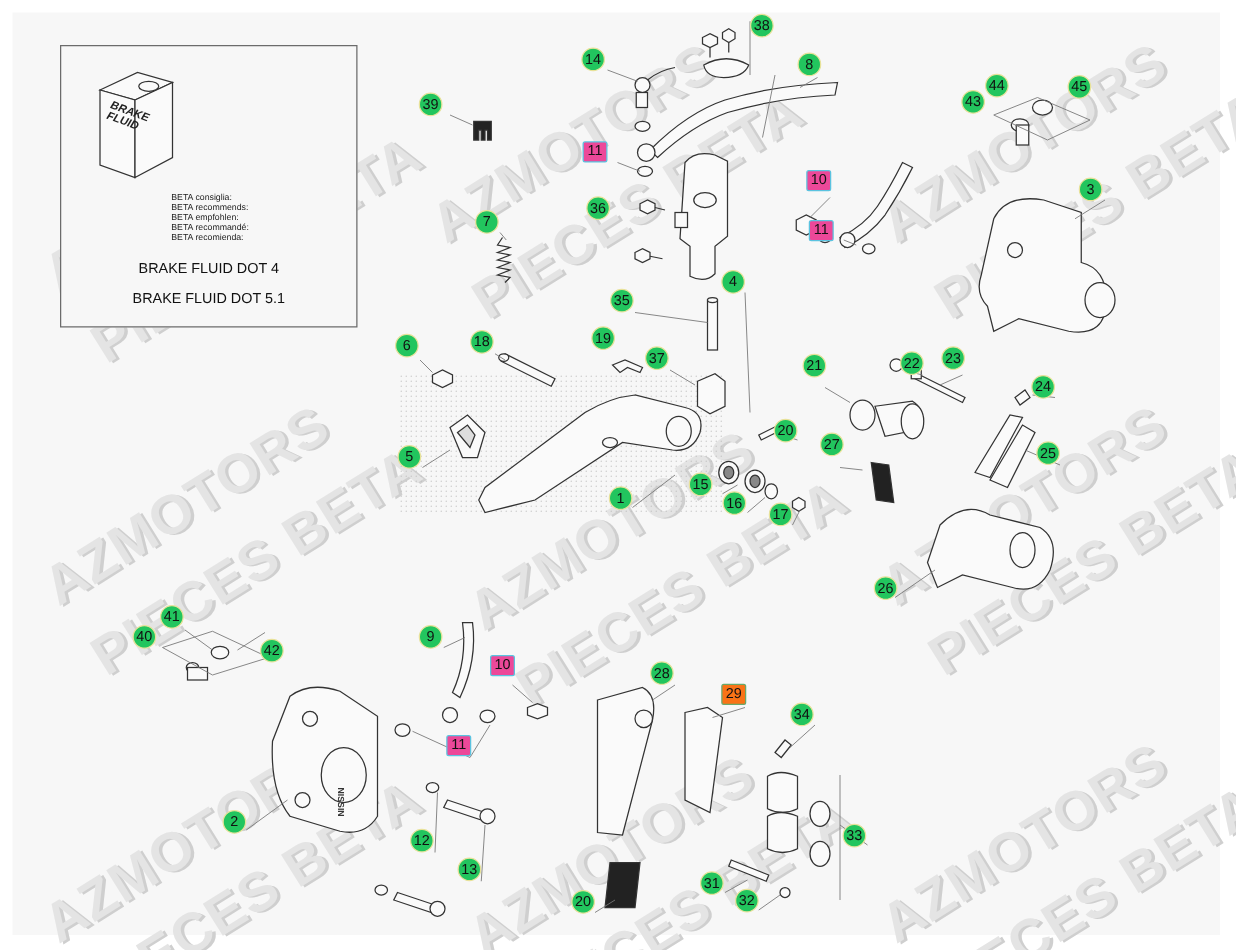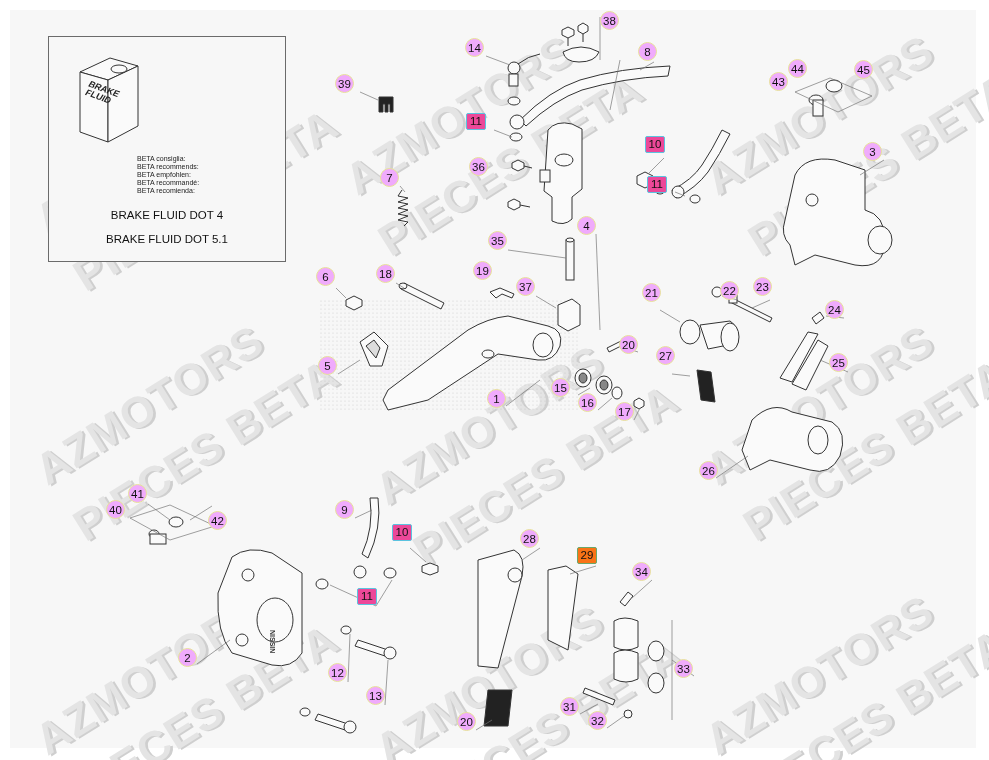--- a/index.html
+++ b/index.html
@@ -6,21 +6,21 @@
   body{width:989px;height:760px;position:relative;overflow:hidden;font-family:"Liberation Sans",sans-serif;}
   .canvas{position:absolute;left:0;top:0;width:989px;height:760px;background:#ffffff;}
   .panel{position:absolute;left:10px;top:10px;width:966px;height:738px;background:#f7f7f7;}
   .fluid-box{position:absolute;left:48px;top:36px;width:238px;height:226px;border:1.5px solid #6b6b6b;background:#f7f7f7;box-sizing:border-box;}
   .fluid-list{position:absolute;left:155px;top:82px;font-size:11.5px;line-height:14px;color:#111;}
   .fluid-list div{white-space:nowrap;}
   .fluid-rec{position:absolute;left:137px;top:155px;font-size:7px;line-height:8px;color:#222;}
   .fluid-dot4{position:absolute;left:48px;top:209px;width:238px;text-align:center;font-size:11.5px;color:#111;}
   .fluid-dot51{position:absolute;left:48px;top:233px;width:238px;text-align:center;font-size:11.5px;color:#111;}
   .can-label{position:absolute;left:86px;top:86px;font-size:9px;font-weight:bold;font-style:italic;color:#222;transform:rotate(20deg);line-height:9px;}
-  .callout{position:absolute;width:19px;height:19px;border-radius:50%;background:#f0abfc;border:1px solid #e8e29a;box-sizing:border-box;font-size:11.5px;color:#111;text-align:center;line-height:18px;}
+  .callout{position:absolute;width:19px;height:19px;border-radius:50%;background:#22c55e;border:1px solid #e8e29a;box-sizing:border-box;font-size:11.5px;color:#111;text-align:center;line-height:18px;}
   .callout.box{border-radius:2px;background:#ec4899;border:1.2px solid #5bc3e0;width:20px;height:17px;line-height:15px;}
   .callout.green{border-radius:2px;background:#f97316;border:1.2px solid #6aa86a;width:20px;height:17px;line-height:15px;}
   .wm{position:absolute;font-family:"Liberation Sans",sans-serif;font-weight:bold;font-size:44px;color:#e4e4e4;text-shadow:2px 2px 0 #cfcfcf;transform:rotate(-32deg);white-space:nowrap;letter-spacing:1px;pointer-events:none;}
   svg.parts{position:absolute;left:0;top:0;}
 </style>
 </head>
 <body>
 
 <div class="canvas">
   <div class="panel"></div>

